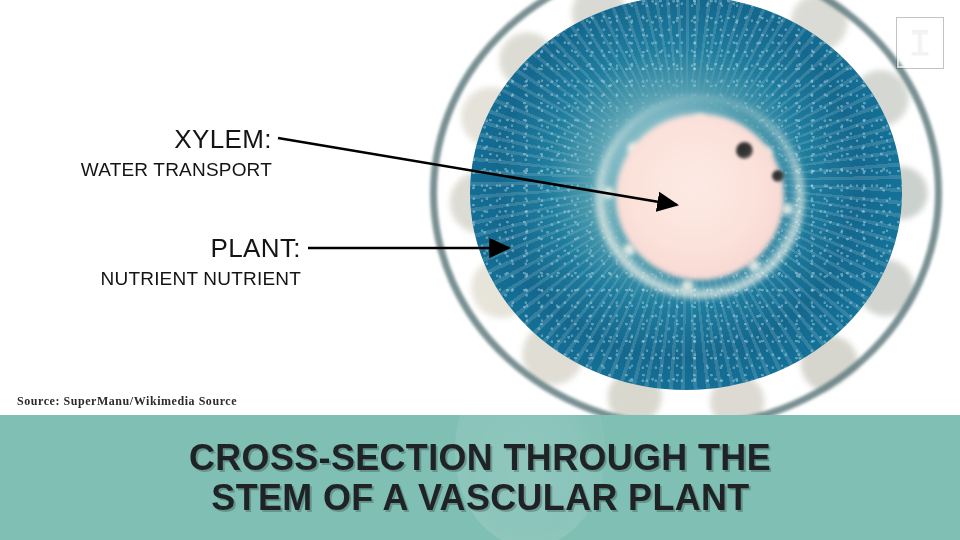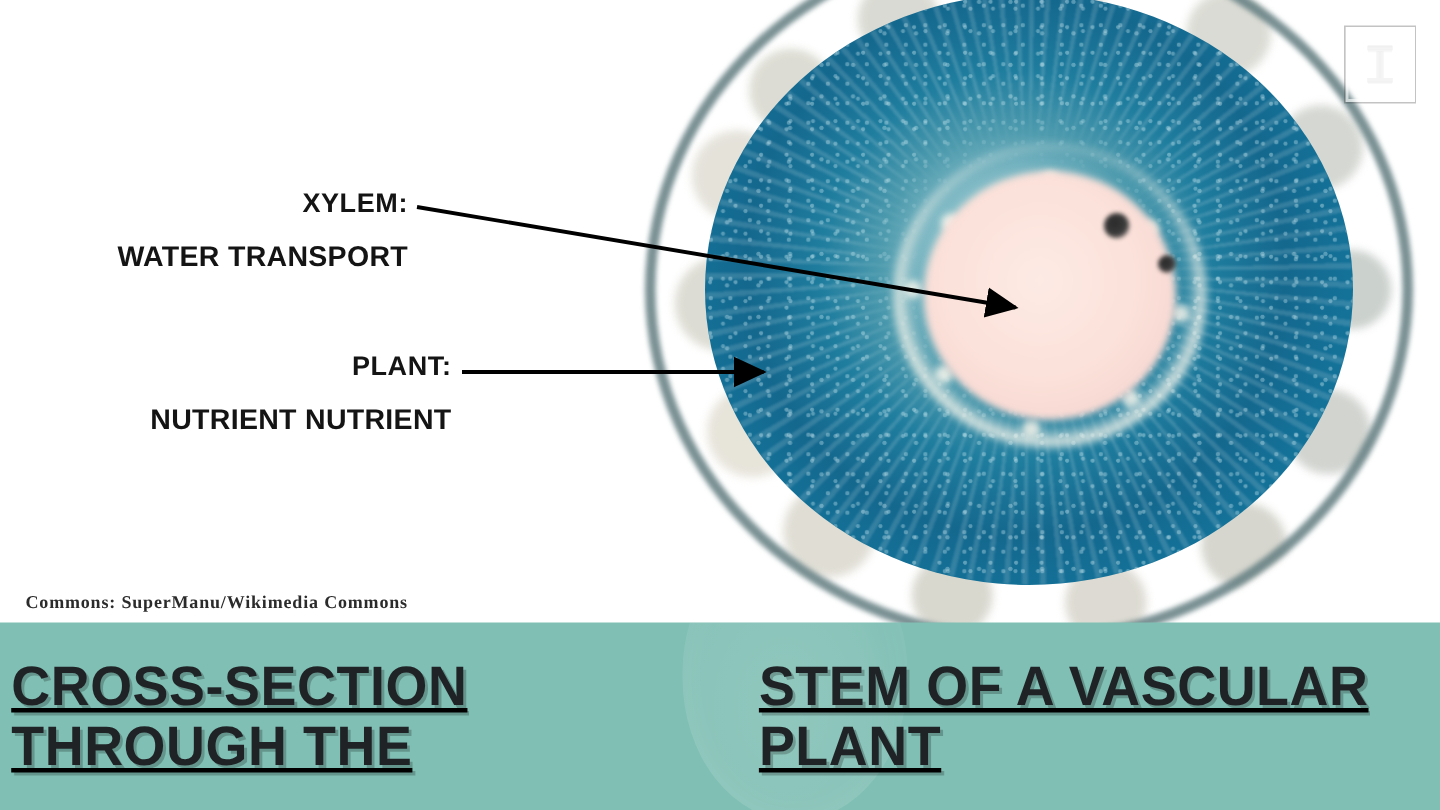--- a/index.html
+++ b/index.html
@@ -164,33 +164,33 @@
   #logo svg{ display:block; }
 
   
   .callout{
     position:absolute;
     text-align:right;
     color:#141414;
     white-space:nowrap;
   }
   .callout .term{
-    font-size:18px;
-    font-weight:bold;
+    font-size:26px;
+    font-weight:normal;
     letter-spacing:.4px;
     line-height:1.05;
     display:block;
   }
   .callout .desc{
     font-size:19px;
-    font-weight:700;
+    font-weight:400;
     letter-spacing:.2px;
     line-height:1.15;
     display:block;
-    margin-top:16px;
+    margin-top:6px;
   }
   #xylem-callout{ left:0; top:126px; width:272px; }
   #phloem-callout{ left:0; top:235px; width:301px; }
 
   
   #arrows{
     position:absolute; left:0; top:0;
     width:960px; height:540px;
     pointer-events:none;
   }
@@ -219,24 +219,23 @@
     left:455px; top:-58px;
     width:150px; height:190px;
     border-radius:48% 48% 50% 50%;
     background:radial-gradient(ellipse at 45% 60%,
       rgba(255,255,255,.13) 0%, rgba(255,255,255,.07) 55%, rgba(255,255,255,0) 72%);
     box-shadow:inset 0 0 26px rgba(255,255,255,.10);
   }
   #caption-text{
     position:absolute;
     left:0; top:0; width:960px; height:125px;
-    display:flex; flex-direction:row;
+    display:flex; flex-direction:column;
     align-items:center; justify-content:center;
     gap:0px;
-    text-decoration:underline;
   }
   #caption-text span{
     display:block;
     font-size:37px;
     font-weight:bold;
     letter-spacing:.4px;
     line-height:1.08;
     color:#1f2326;
     text-shadow:2px 2px 0 rgba(0,0,0,.22);
     transform:scaleX(.97);
@@ -291,21 +290,21 @@
   <svg id="arrows">
     <defs>
       <marker id="ah" markerWidth="9" markerHeight="9" refX="7.6" refY="4.5" orient="auto" markerUnits="strokeWidth">
         <path d="M0,0.6 L8.4,4.5 L0,8.4 Z" fill="#000000"></path>
       </marker>
     </defs>
     <line x1="278" y1="138" x2="677" y2="205" stroke="#000000" stroke-width="2.6" marker-end="url(#ah)"></line>
     <line x1="308" y1="248" x2="509" y2="248" stroke="#000000" stroke-width="2.6" marker-end="url(#ah)"></line>
   </svg>
 
-  <div id="source">Commons: SuperManu/Wikimedia Commons</div>
+  <div id="source">Source: SuperManu/Wikimedia Source</div>
 
   <div id="caption-band">
     <div id="band-watermark"></div>
     <div id="caption-text">
       <span>CROSS-SECTION THROUGH THE</span>
       <span>STEM OF A VASCULAR PLANT</span>
     </div>
   </div>
 
 </div>

